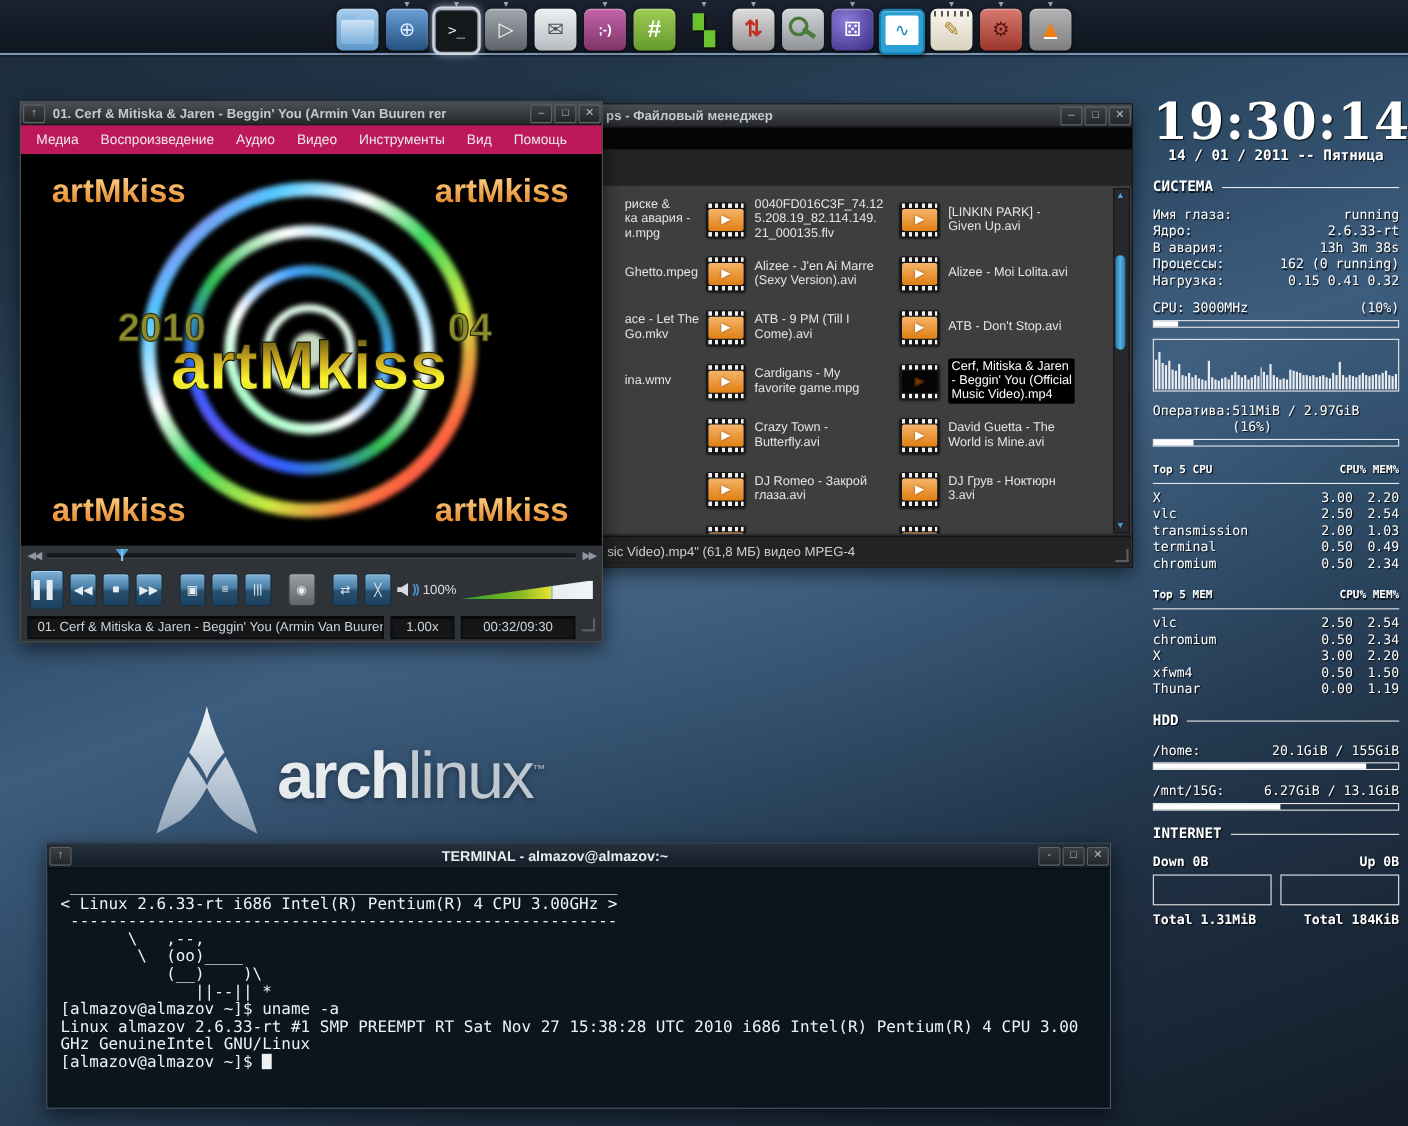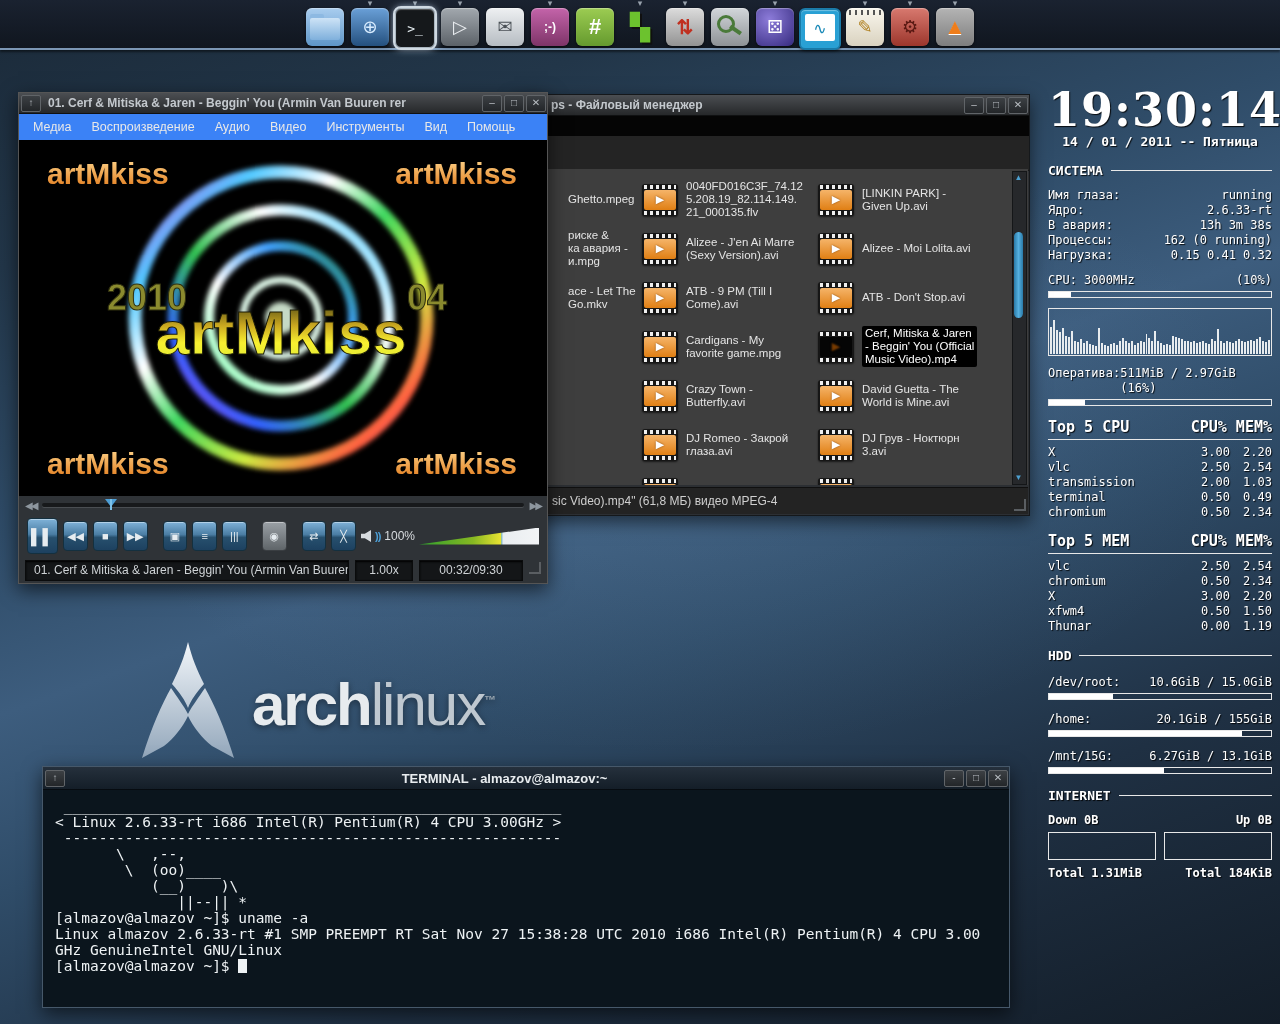--- a/index.html
+++ b/index.html
@@ -51,21 +51,21 @@
   
   .titlebar{height:20px;display:flex;align-items:center;
     background:linear-gradient(#4b4e52,#26282a);border-bottom:1px solid #101112;}
   .tb-btn{width:18px;height:15px;margin:0 1px;border:1px solid #606468;border-radius:2px;
     background:linear-gradient(#3c4044,#232629);color:#b9bec3;font-size:10px;line-height:14px;text-align:center;cursor:pointer;}
   .tb-title{flex:1;font-size:12px;font-weight:bold;color:#c3c8cd;padding:0 6px;white-space:nowrap;overflow:hidden;}
   .rollup{margin-left:2px;}
   
   .vlc{position:absolute;left:18px;top:92px;width:528px;height:490px;z-index:20;
     background:#2f3337;border:1px solid #555;box-shadow:0 6px 18px rgba(0,0,0,.6);}
-  .vlc-menubar{height:26px;background:#3b82f6;display:flex;align-items:center;padding-left:4px;}
+  .vlc-menubar{height:26px;background:#be185d;display:flex;align-items:center;padding-left:4px;}
   .vlc-menu-item{color:#e8e8e8;font-size:12.5px;padding:0 10px;cursor:pointer;}
   .vlc-video{position:relative;height:356px;background:#000;overflow:hidden;}
   .vlc-seekrow{height:18px;display:flex;align-items:center;padding:0 6px;gap:6px;background:#2f3337;}
   .seek-arrows{color:#8d969e;font-size:10px;letter-spacing:-2px;}
   .seek-track{flex:1;height:4px;background:#17191b;border-radius:2px;position:relative;box-shadow:0 1px 0 #4a4e52;}
   .seek-thumb{position:absolute;left:13%;top:-4px;width:0;height:0;border-left:6px solid transparent;border-right:6px solid transparent;border-top:8px solid #4d9fd6;}
   .seek-thumb::after{content:"";position:absolute;left:-1px;top:-8px;width:2px;height:11px;background:#7cc0e8;}
   .vlc-controls{height:44px;display:flex;align-items:center;gap:5px;padding:0 8px;background:#2f3337;}
   .ctl{border-radius:4px;display:flex;align-items:center;justify-content:center;cursor:pointer;color:#e6ecf0;
     background:linear-gradient(#7fb2d8 0%,#4a7da3 45%,#27506e 55%,#1d4160 100%);
@@ -139,21 +139,21 @@
   .c-time{font-family:"DejaVu Serif",serif;font-weight:bold;font-size:46px;line-height:44px;text-align:center;letter-spacing:1px;}
   .c-date{font-weight:bold;font-size:13px;text-align:center;margin-top:2px;}
   .c-head{display:flex;align-items:center;font-weight:bold;font-size:13px;margin-top:14px;}
   .c-head .rule{flex:1;border-top:1px solid #e8e8e8;margin-left:8px;}
   .c-row{display:flex;justify-content:space-between;}
   .c-gap{height:10px;}
   .cbar{height:5px;border:1px solid #e8e8e8;margin:3px 0 2px;}
   .cbar i{display:block;height:100%;background:#fff;}
   .cgraph{height:44px;border:1px solid #e8e8e8;margin-top:10px;display:flex;align-items:flex-end;gap:1px;padding:1px;}
   .cgraph i{flex:1;background:#e8ecef;}
-  .c-list-head{display:flex;justify-content:space-between;font-size:15px;margin-top:14px;}
+  .c-list-head{display:flex;justify-content:space-between;font-size:10px;margin-top:14px;}
   .c-hr{border-top:1px solid #e8e8e8;margin:4px 0 5px;}
   .c-proc{display:flex;}
   .c-proc .n{flex:1;}
   .c-proc .v{width:42px;text-align:right;}
   .net-boxes{display:flex;gap:8px;margin:4px 0 6px;}
   .net-box{flex:1;height:26px;border:1px solid #e8e8e8;}
   .bold{font-weight:bold;}
   .c-mount{margin-top:12px;}
 </style>
 </head>
@@ -457,29 +457,20 @@
           <span class="v">1.19</span>
         </div>
       </div>
     <div class="c-head">
         <span>HDD</span>
         <span class="rule"></span>
       </div>
     <div>
         <div class="c-mount">
           <div class="c-row">
-            <span>/dev/root:</span>
-            <span>10.6GiB / 15.0GiB</span>
-          </div>
-          <div class="cbar">
-            <i style="width: 29%;"></i>
-          </div>
-        </div>
-        <div class="c-mount">
-          <div class="c-row">
             <span>/home:</span>
             <span>20.1GiB / 155GiB</span>
           </div>
           <div class="cbar">
             <i style="width: 87%;"></i>
           </div>
         </div>
         <div class="c-mount">
           <div class="c-row">
             <span>/mnt/15G:</span>
@@ -515,34 +506,39 @@
       <div class="tb-btn">–</div>
       <div class="tb-btn">□</div>
       <div class="tb-btn">✕</div>
     </div>
     <div class="fm-menustrip"></div>
     <div class="fm-toolbar"></div>
     <div class="fm-view">
         <div class="fm-col c0">
           <div class="fm-item">
             <div class="fm-label">
-              <div>Ghetto.mpeg</div>
-            </div>
-          </div>
-          <div class="fm-item">
-            <div class="fm-label">
               <div>риске &amp;</div>
               <div>ка авария -</div>
               <div>и.mpg</div>
             </div>
           </div>
           <div class="fm-item">
             <div class="fm-label">
+              <div>Ghetto.mpeg</div>
+            </div>
+          </div>
+          <div class="fm-item">
+            <div class="fm-label">
               <div>ace - Let The</div>
               <div>Go.mkv</div>
+            </div>
+          </div>
+          <div class="fm-item">
+            <div class="fm-label">
+              <div>ina.wmv</div>
             </div>
           </div>
         </div>
         <div class="fm-col c1">
           <div class="fm-item">
             <span class="film">
               <span class="inner">▶</span>
             </span>
             <div class="fm-label">
               <div>0040FD016C3F_74.12</div>

